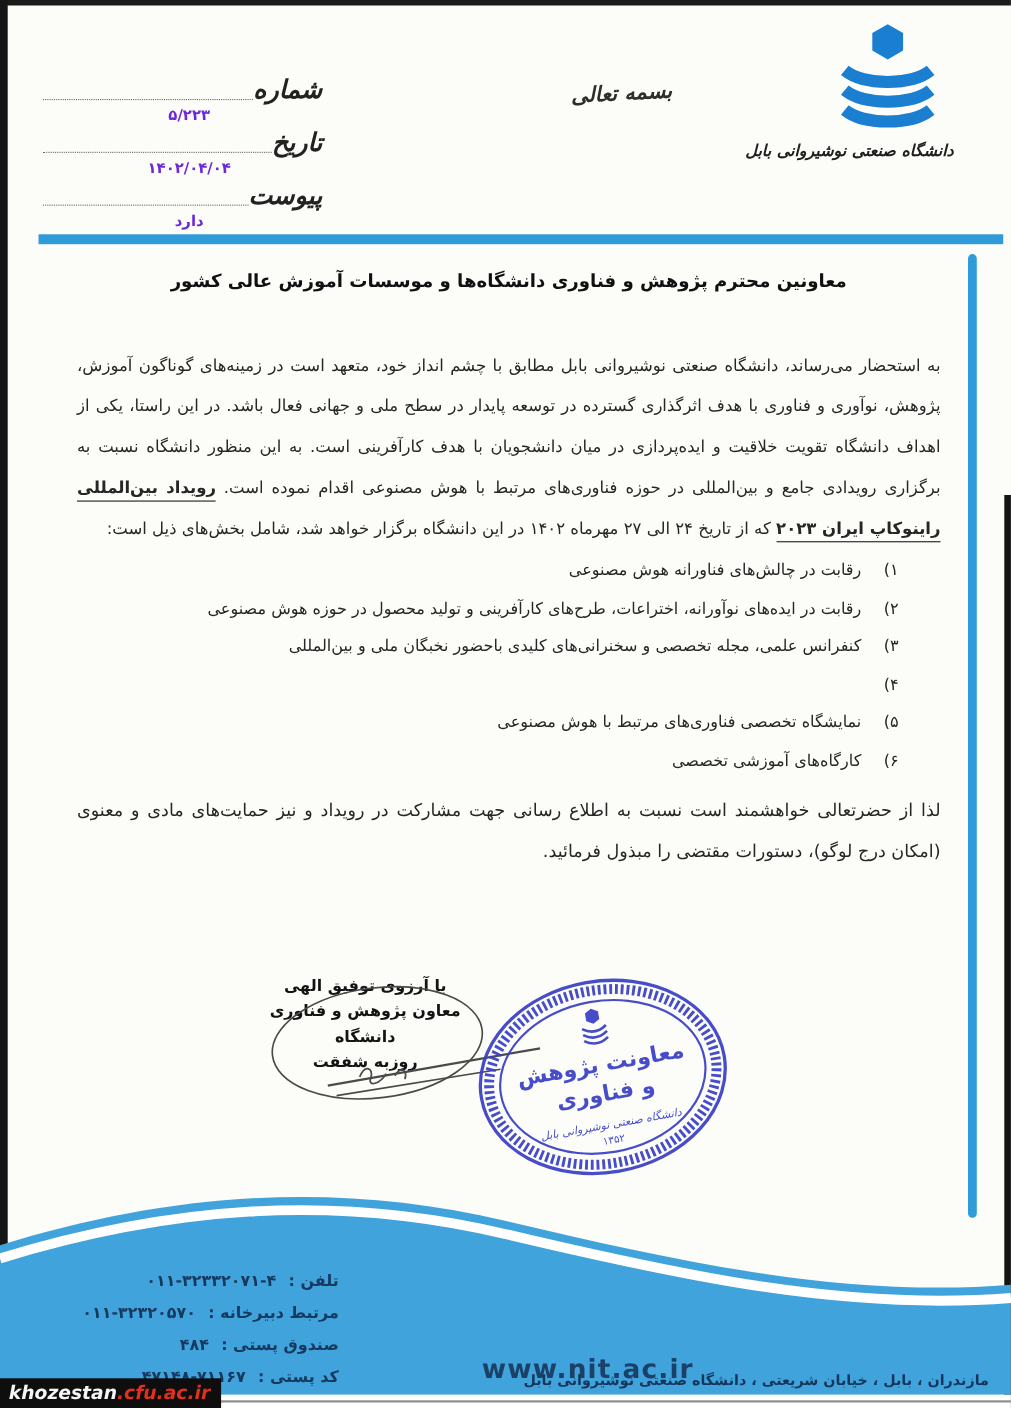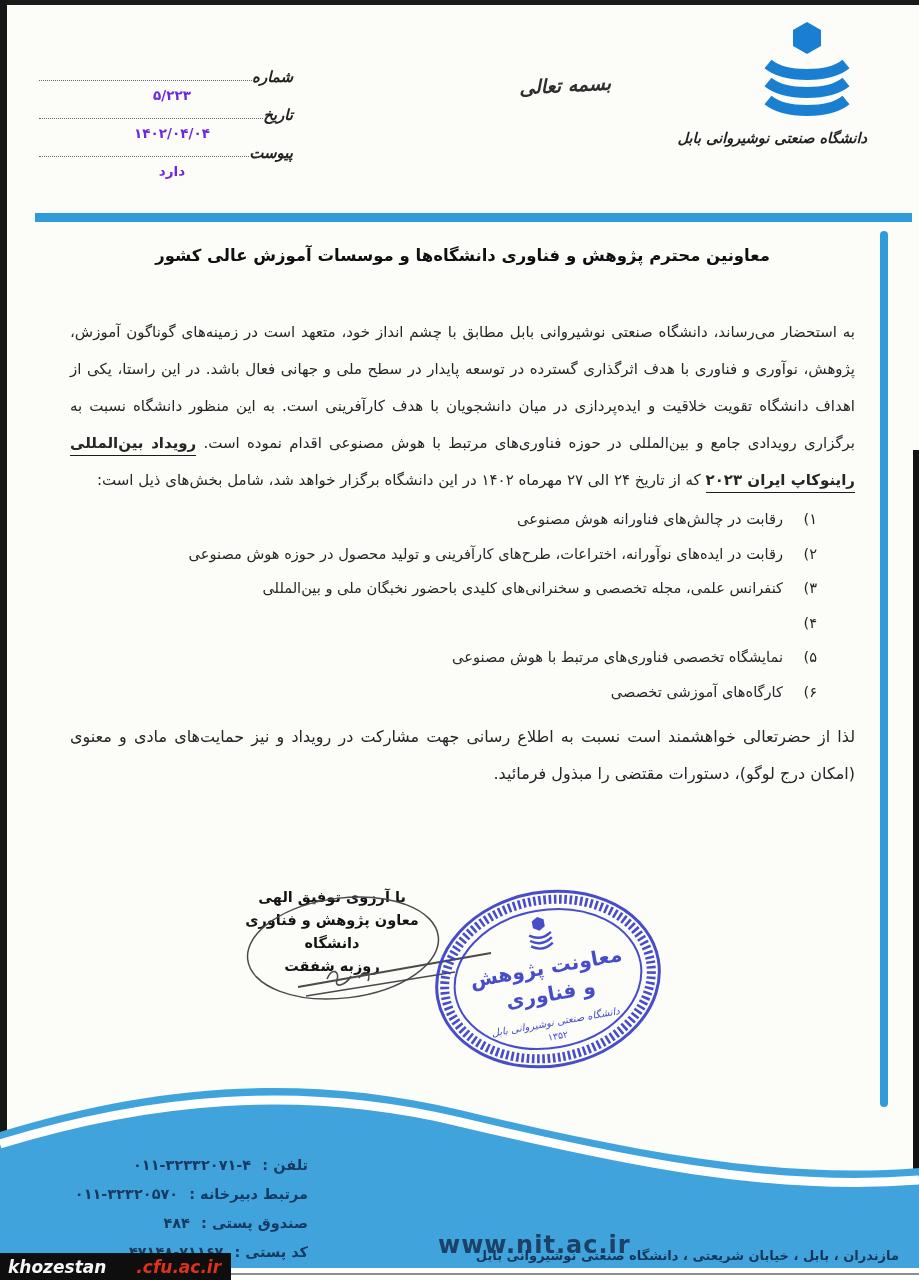--- a/index.html
+++ b/index.html
@@ -8,21 +8,21 @@
     background:#fcfcf9;font-family:"DejaVu Sans",sans-serif;direction:rtl;color:#262626;
   }
   
   .edge-top{position:absolute;top:0;left:0;width:100%;height:5px;background:#1a1a1a;}
   .edge-left{position:absolute;top:0;left:0;width:7px;height:100%;background:#161616;}
   .edge-right{position:absolute;top:450px;right:0;width:6px;height:830px;background:#141414;}
   
   .meta{position:absolute;top:68px;left:35px;width:262px;}
   .meta-row{margin-bottom:3px;}
   .meta-top{display:flex;align-items:flex-end;}
-  .meta-label{font-weight:bold;font-style:italic;font-size:15px;color:#222;padding-right:4px;white-space:nowrap;}
+  .meta-label{font-weight:bold;font-style:italic;font-size:23px;color:#222;padding-right:4px;white-space:nowrap;font-family:Liberation Mono, monospace;}
   .meta-leader{flex:1;border-bottom:1.6px dotted #666;margin-bottom:5px;margin-left:4px;}
   .meta-value{width:170px;margin:1px 40px 0 0;text-align:center;font-size:13.5px;font-weight:bold;color:#6d28d9;}
   
   .bismillah{position:absolute;top:74px;left:500px;width:130px;text-align:center;
     font-size:19px;font-style:italic;font-weight:bold;color:#2e2e2e;transform:rotate(-3deg);}
   
   .logo{position:absolute;top:20px;right:52px;width:120px;text-align:center;}
   .logo-name{margin-top:6px;font-size:14.5px;font-weight:bold;font-style:italic;color:#1f1f1f;white-space:nowrap;}
   
   .top-bar{position:absolute;top:213px;left:35px;right:7px;height:9px;background:#2f9bd9;}
@@ -49,21 +49,21 @@
   .footer-svg{position:absolute;left:0;top:0;}
   .contacts{position:absolute;top:71px;left:42px;width:266px;text-align:right;}
   .contact-line{font-size:14.5px;font-weight:bold;color:#16395f;line-height:29px;white-space:nowrap;}
   .c-value{margin-right:6px;}
   .website{position:absolute;left:438px;bottom:21px;direction:ltr;font-size:24px;font-weight:bold;
     color:#1c4168;letter-spacing:1px;}
   .address{position:absolute;right:20px;bottom:17px;font-size:13px;font-weight:bold;color:#14365a;white-space:nowrap;}
   .bottom-strip{position:absolute;left:0;bottom:0;width:100%;height:12px;background:#ffffff;}
   .bottom-line{position:absolute;left:140px;right:0;bottom:5px;height:2px;background:#8d8d8d;}
   .watermark{position:absolute;left:0;bottom:0;height:27px;padding:0 10px 0 8px;background:#0e0e0e;
-    display:flex;align-items:center;direction:ltr;font-style:italic;font-weight:bold;font-size:17px;gap:30px;}
+    display:flex;align-items:center;direction:ltr;font-style:italic;font-weight:bold;font-size:17px;}
   .wm-white{color:#f5f5f5;}
   .wm-red{color:#e0301e;}
 </style>
 </head>
 <body>
 
 <div class="page">
 
   <div class="edge-top"></div>
   <div class="edge-left"></div>

